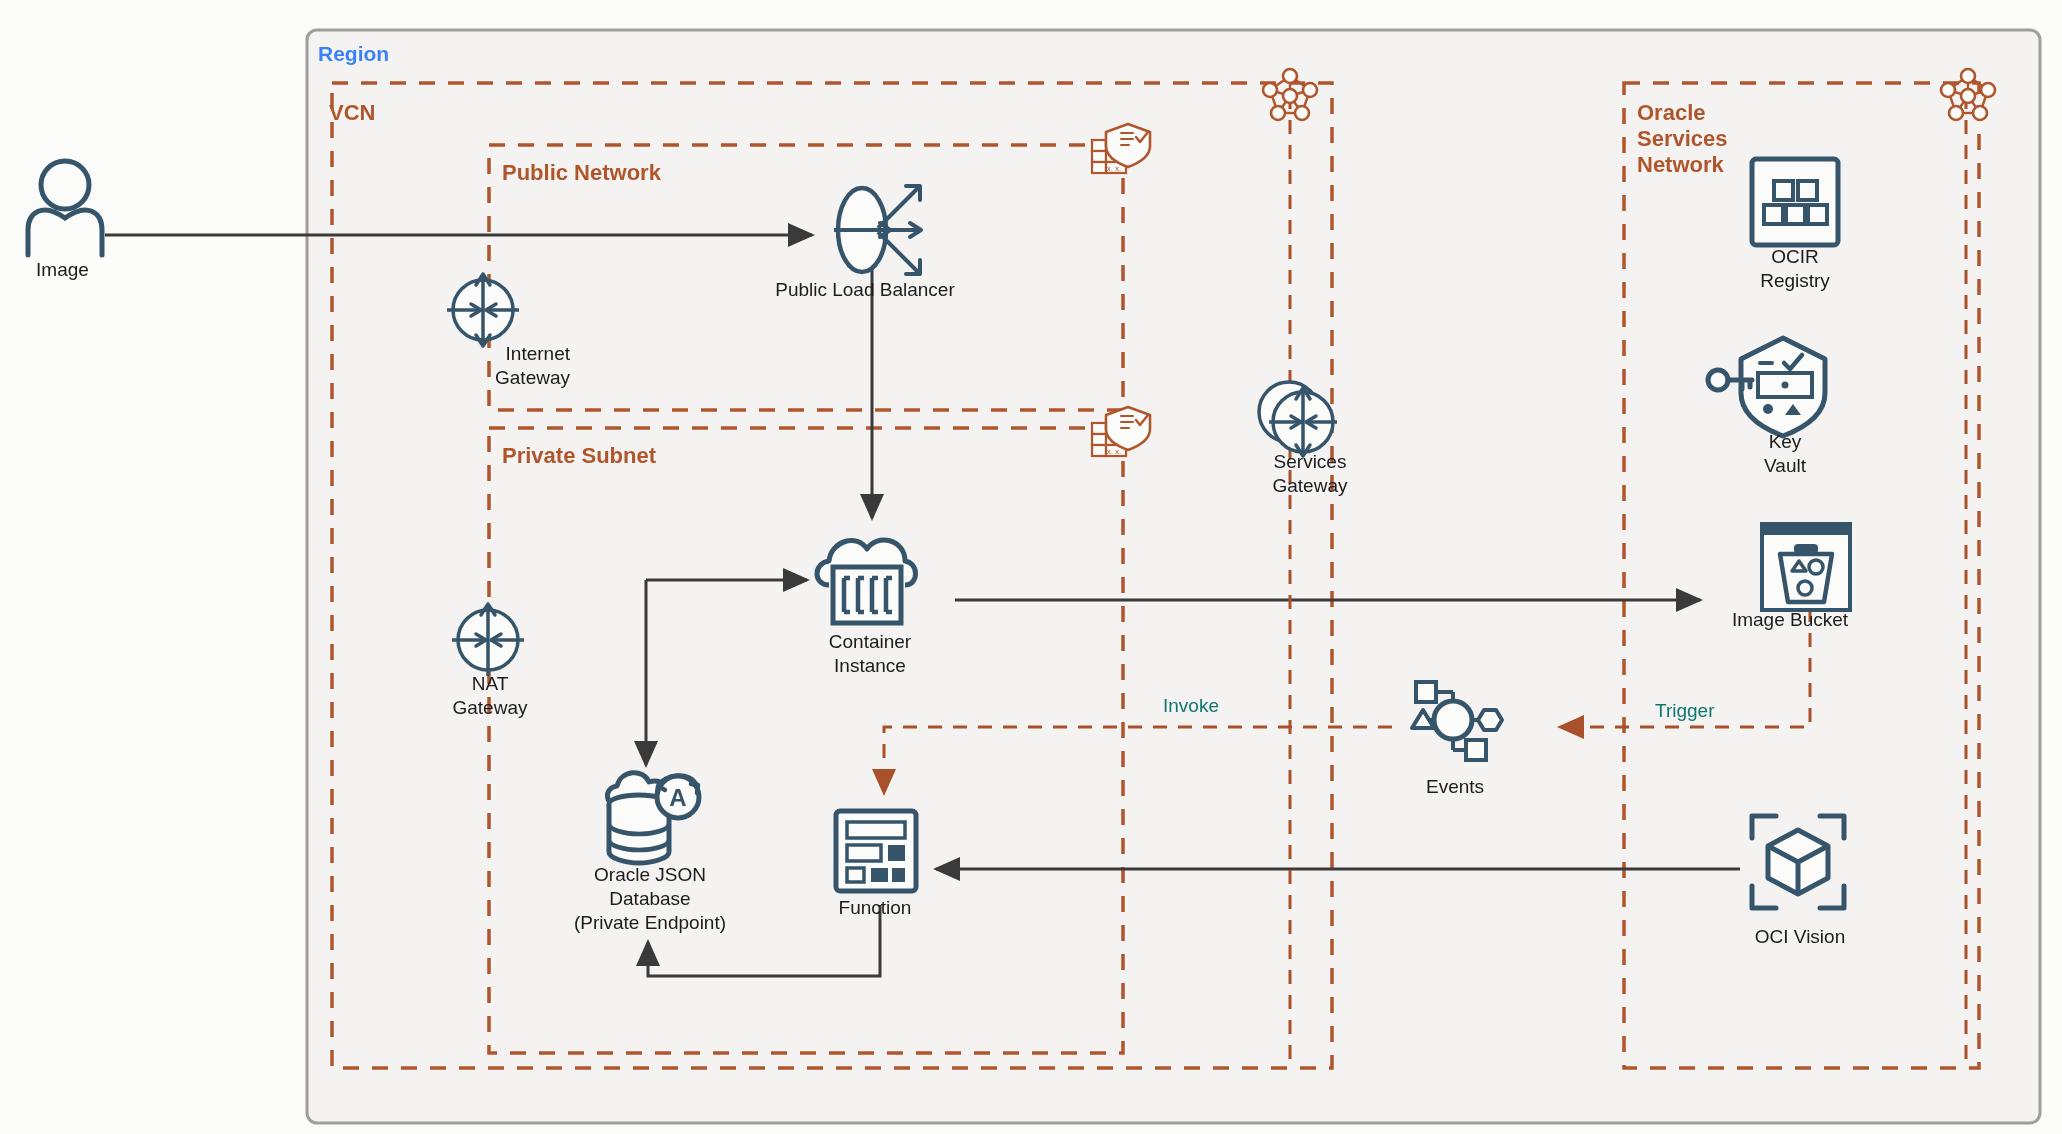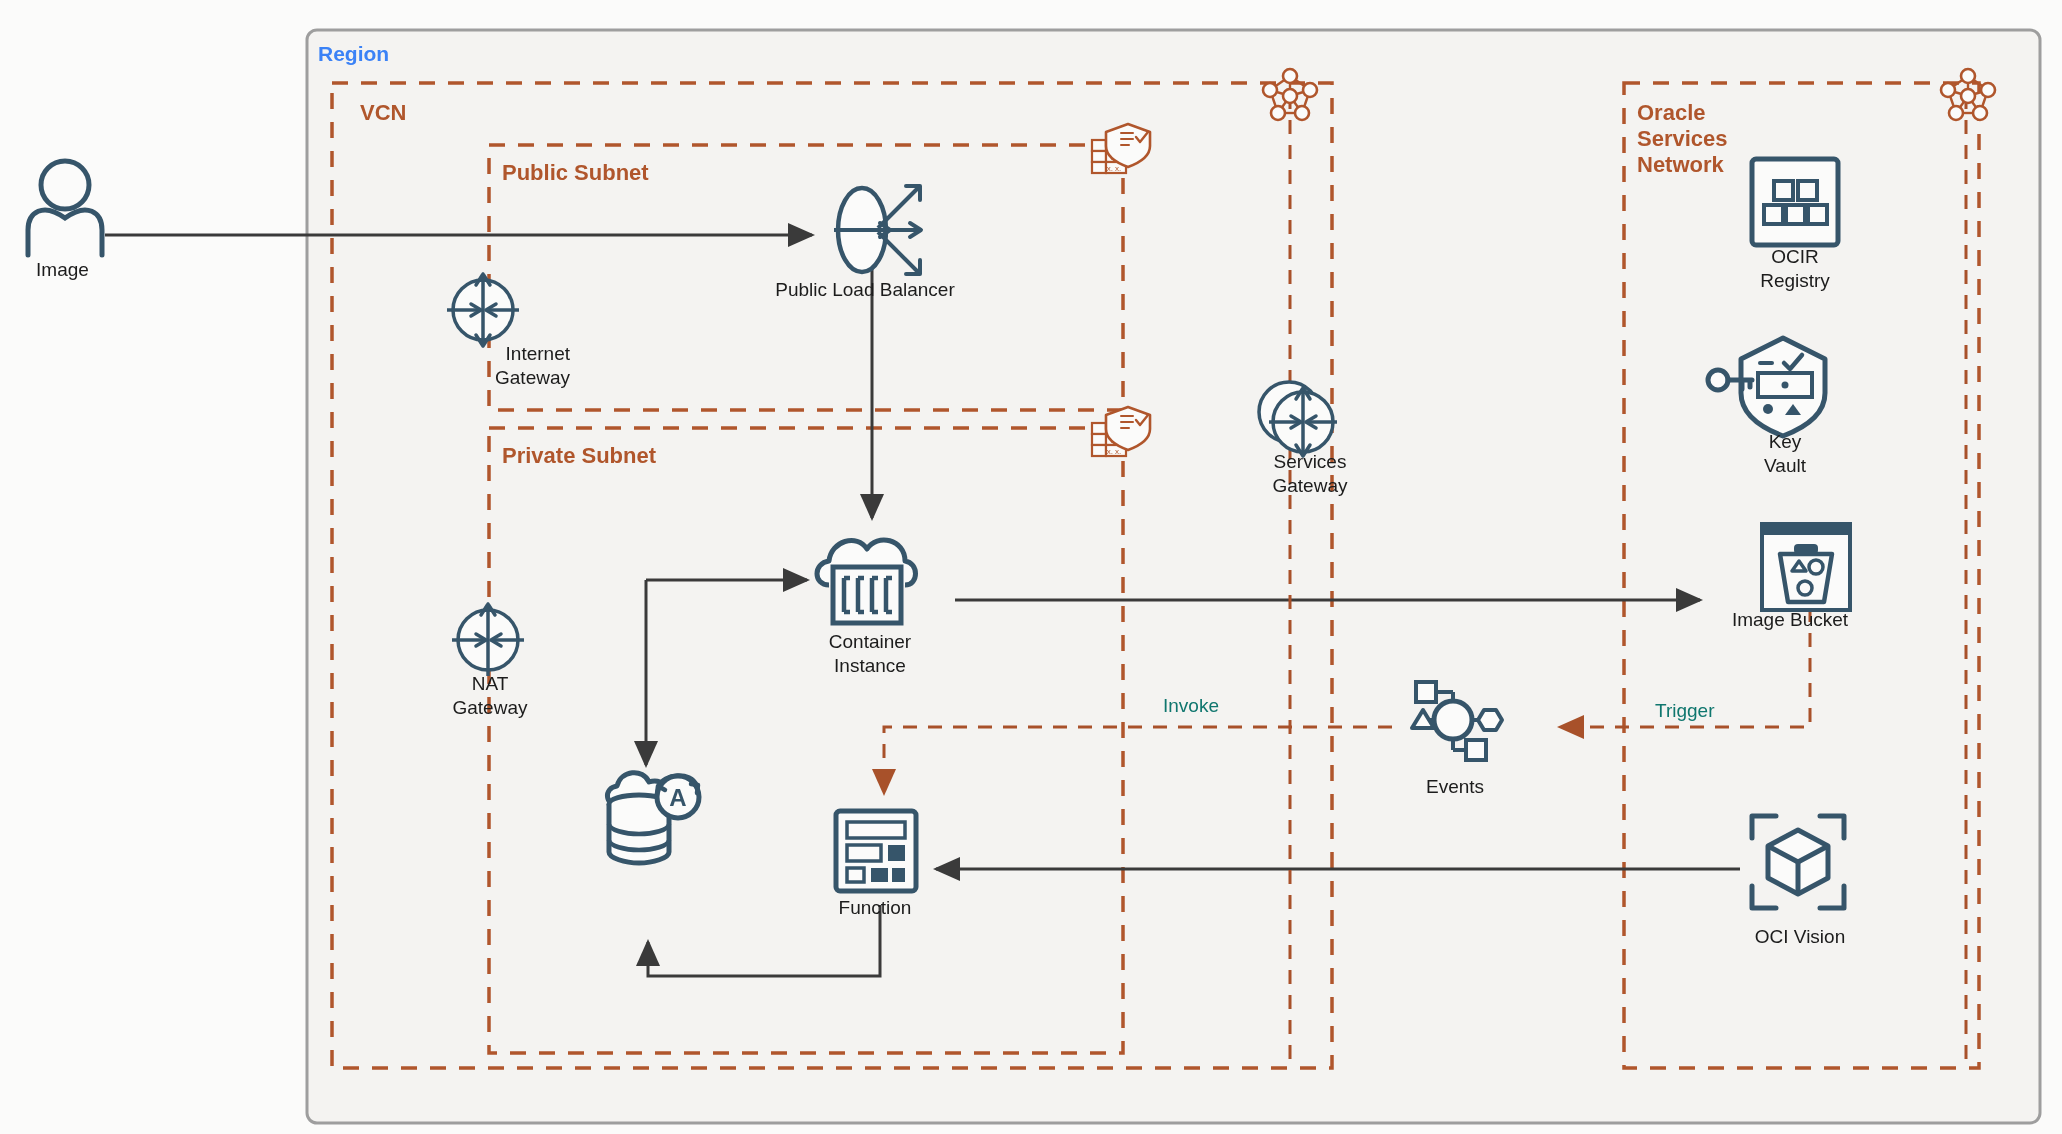--- a/index.html
+++ b/index.html
@@ -351,43 +351,46 @@
           <circle cx="48" cy="22" r="7"></circle>
         <circle cx="16" cy="45" r="7"></circle>
           <circle cx="40" cy="45" r="7"></circle>
           <circle cx="28" cy="28" r="7"></circle>
       </g>
     </g>
   </svg>
 
   <div class="region-label" style="left:318px; top:42px;">Region</div>
 
-  <div class="zone-label" style="left:360px; top:100px;">VCN</div>
-
-  <div class="zone-label" style="left:502px; top:160px;">Public Subnet</div>
+  <div class="zone-label" style="left:329px; top:100px;">VCN</div>
+
+  <div class="zone-label" style="left:502px; top:160px;">Public Network</div>
 
   <div class="zone-label" style="left:502px; top:443px;">Private Subnet</div>
 
   <div class="zone-label" style="left:1637px; top:100px;">Oracle
 Services
 Network</div>
 
   <div class="node-label" style="left:5px; top:258px; width:115px;">Image</div>
 
   <div class="node-label" style="left:400px; top:342px; width:170px;text-align:right;">Internet
 Gateway</div>
 
   <div class="node-label" style="left:405px; top:672px; width:170px;">NAT
 Gateway</div>
 
   <div class="node-label" style="left:740px; top:278px; width:250px;">Public Load Balancer</div>
 
   <div class="node-label" style="left:790px; top:630px; width:160px;">Container
 Instance</div>
 
+  <div class="node-label" style="left:555px; top:863px; width:190px;">Oracle JSON
+Database
+(Private Endpoint)</div>
 
   <div class="node-label" style="left:800px; top:896px; width:150px;">Function</div>
 
   <div class="node-label" style="left:1225px; top:450px; width:170px;">Services
 Gateway</div>
 
   <div class="node-label" style="left:1715px; top:245px; width:160px;">OCIR
 Registry</div>
 
   <div class="node-label" style="left:1705px; top:430px; width:160px;">Key

